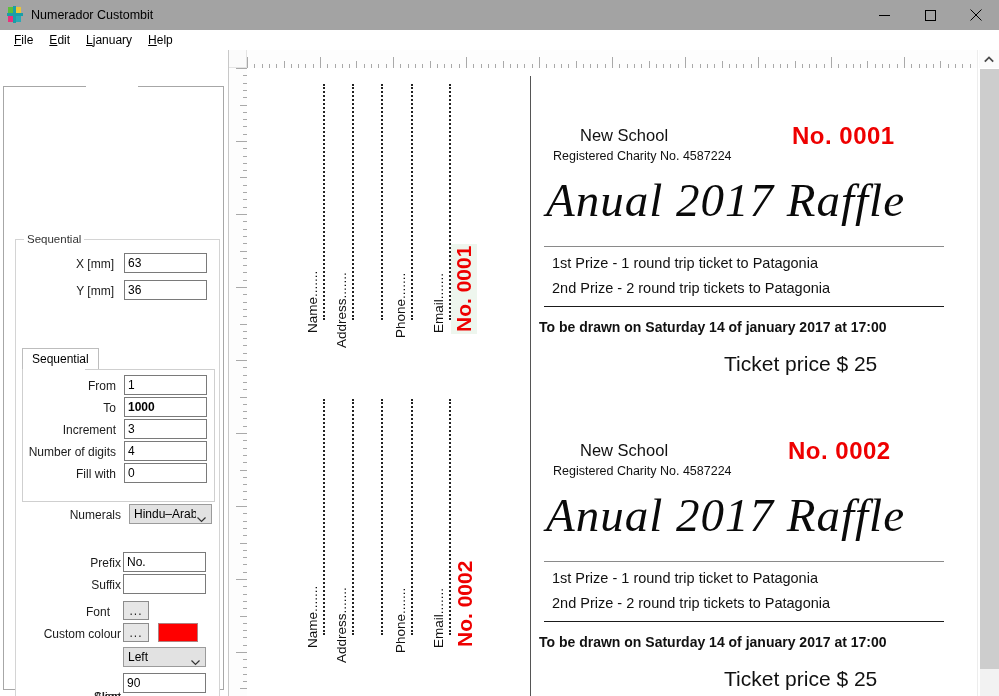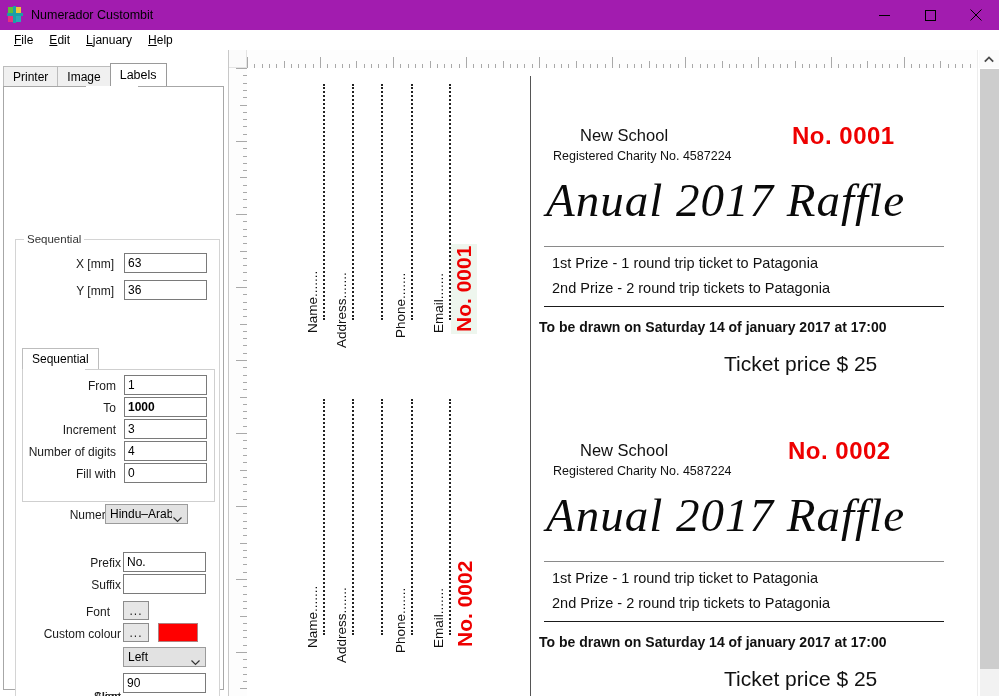--- a/index.html
+++ b/index.html
@@ -10,21 +10,21 @@
     font-size: 12px;
     color: #000;
     background: #ffffff;
     overflow: hidden;
     position: relative;
   }
 
   
   #titlebar {
     height: 30px; width: 100%;
-    background: #a21caf;
+    background: #a3a3a3;
     display: flex; align-items: center;
     position: relative;
   }
   #app-icon {
     width: 16px; height: 16px;
     margin-left: 7px; margin-right: 8px;
     position: relative; flex: 0 0 auto;
   }
   #app-icon i { position:absolute; display:block; }
   .q1 { left:1px;  top:0px;  width:6px; height:7px; background:#5bbf3a; }
@@ -279,25 +279,20 @@
   <div class="menu-item"><u>F</u><span>ile</span></div>
   <div class="menu-item"><u>E</u><span>dit</span></div>
   <div class="menu-item"><u>L</u><span>january</span></div>
   <div class="menu-item"><u>H</u><span>elp</span></div>
 </div>
 
 <div id="main">
 
   <div id="left-panel">
 
-    <div id="tabstrip">
-      <div class="tab">Printer</div>
-      <div class="tab">Image</div>
-      <div class="tab active">Labels</div>
-    </div>
 
     <div id="tab-page">
 
 
       <div class="group-box" id="props-group">
         <span class="group-title">Sequential</span>
 
         <span class="field-label" style="top:17px; right:105px;">X [mm]</span>
         <span class="field-input" style="top:13px; left:108px;">63</span>
 
@@ -320,21 +315,21 @@
           <span class="field-input" style="top:49px; left:101px;">3</span>
 
           <span class="field-label" style="top:75px; right:98px; width:110px;">Number of digits</span>
           <span class="field-input" style="top:71px; left:101px;">4</span>
 
           <span class="field-label" style="top:97px; right:98px;">Fill with</span>
           <span class="field-input" style="top:93px; left:101px;">0</span>
         </div>
 
         <span class="field-label" style="top:268px; right:98px;">Numerals</span>
-        <div class="field-select" style="top:264px; left:89px;text-align:right;">
+        <div class="field-select" style="top:264px; left:113px;text-align:right;">
           <span style="overflow:hidden;white-space:nowrap;width:62px;">Hindu–Arab</span>
           <span class="caret">
             <svg width="9" height="6" viewBox="0 0 9 6">
                 <polyline points="0.5,0.5 4.5,4.5 8.5,0.5" fill="none" stroke="#333" stroke-width="1.2"></polyline>
               </svg>
           </span>
         </div>
 
         <span class="field-label" style="top:316px; right:98px;">Prefix</span>
         <span class="field-input" style="top:312px; left:107px;">No.</span>

